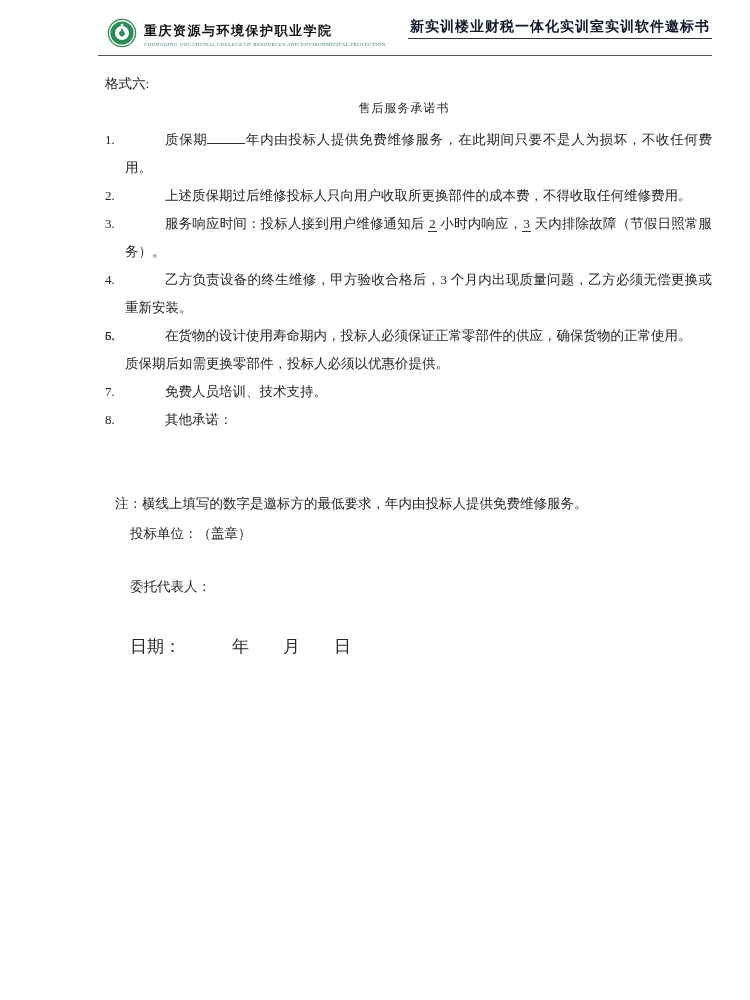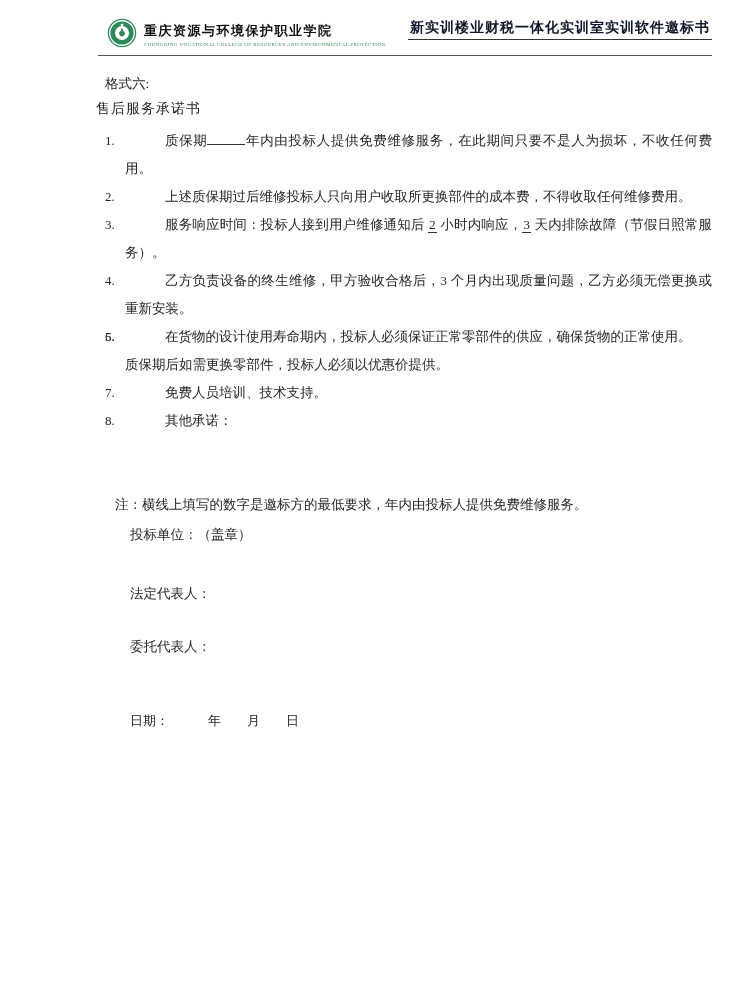--- a/index.html
+++ b/index.html
@@ -9,21 +9,21 @@
     width: 750px; height: 1000px;
     font-family: "Liberation Serif", "DejaVu Serif", serif;
     color: var(--ink);
     position: relative;
     overflow: hidden;
   }
   .page { position: absolute; inset: 0; padding: 18px 38px 0 96px; }
 
   
   .header {
-    display: flex; justify-content: space-between; align-items: center;
+    display: flex; justify-content: space-between; align-items: flex-start;
     border-bottom: 1.2px solid var(--rule);
     padding-bottom: 3px;
     margin-left: 2px;
   }
   .brand { display: flex; align-items: flex-start; gap: 7px; padding-left: 9px; }
   .brand-text { display: flex; flex-direction: column; justify-content: center; padding-top: 4px; }
   .college-name {
     font-size: 13px; font-weight: 700; color: #111;
     letter-spacing: 1.5px; white-space: nowrap;
     font-family: "Liberation Serif", "DejaVu Serif", serif;
@@ -35,21 +35,21 @@
   }
   .doc-title {
     font-size: 14px; font-weight: 600; color: #0f172a;
     border-bottom: 1.2px solid #333;
     padding: 0 2px 2px 2px; margin-bottom: 11px;
     letter-spacing: 1px; white-space: nowrap;
   }
 
   
   .format-label { margin-top: 19px; padding-left: 9px; font-size: 13.5px; }
-  .main-title { font-size: 14px; margin-top: 7px; letter-spacing: 1px; }
+  .main-title { text-align: center; font-size: 12px; margin-top: 7px; letter-spacing: 1px; }
 
   .list { margin-top: 9px; }
   .item {
     position: relative;
     padding-left: 29px;        
     text-indent: 40px;         
     font-size: 13.5px; line-height: 28px;
     text-align: justify;
   }
   .item .num {
@@ -60,21 +60,21 @@
     display: inline-block; width: 38px; height: 12px;
     border-bottom: 1px solid #333; vertical-align: baseline;
   }
   .u { border-bottom: 1px solid #333; padding: 0 1px; }
 
   .attachment { margin-top: 40px; padding-left: 52px; font-size: 13.5px; }
   .footnote   { margin-top: 61px; padding-left: 19px; font-size: 13.5px; }
   .bidder     { margin-top: 12px; padding-left: 34px; font-size: 13.5px; }
   .legal-rep  { margin-top: 41px; padding-left: 34px; font-size: 13.5px; }
   .entrust-rep{ margin-top: 35px; padding-left: 34px; font-size: 13.5px; }
-  .date-line  { margin-top: 56px; padding-left: 34px; font-size: 13px; }
+  .date-line  { margin-top: 39px; padding-left: 34px; font-size: 17px; }
 </style>
 </head>
 <body>
 
 <div class="page">
 
   <div class="header">
     <div class="brand">
       <span>
         <svg width="30" height="30" viewBox="0 0 30 30">
@@ -136,19 +136,18 @@
     <span class="num">8.</span>
     <span class="itext"><span>其他承诺：</span></span>
   </div>
 </div>
 
 
   <div class="footnote">注：横线上填写的数字是邀标方的最低要求，年内由投标人提供免费维修服务。</div>
 
   <div class="bidder">投标单位：（盖章）</div>
 
-  <div class="legal-rep">法定代表人：</div>
 
   <div class="entrust-rep">委托代表人：</div>
 
   <div class="date-line">日期：　　　年　　月　　日</div>
 
 </div>
 
 </body></html>

